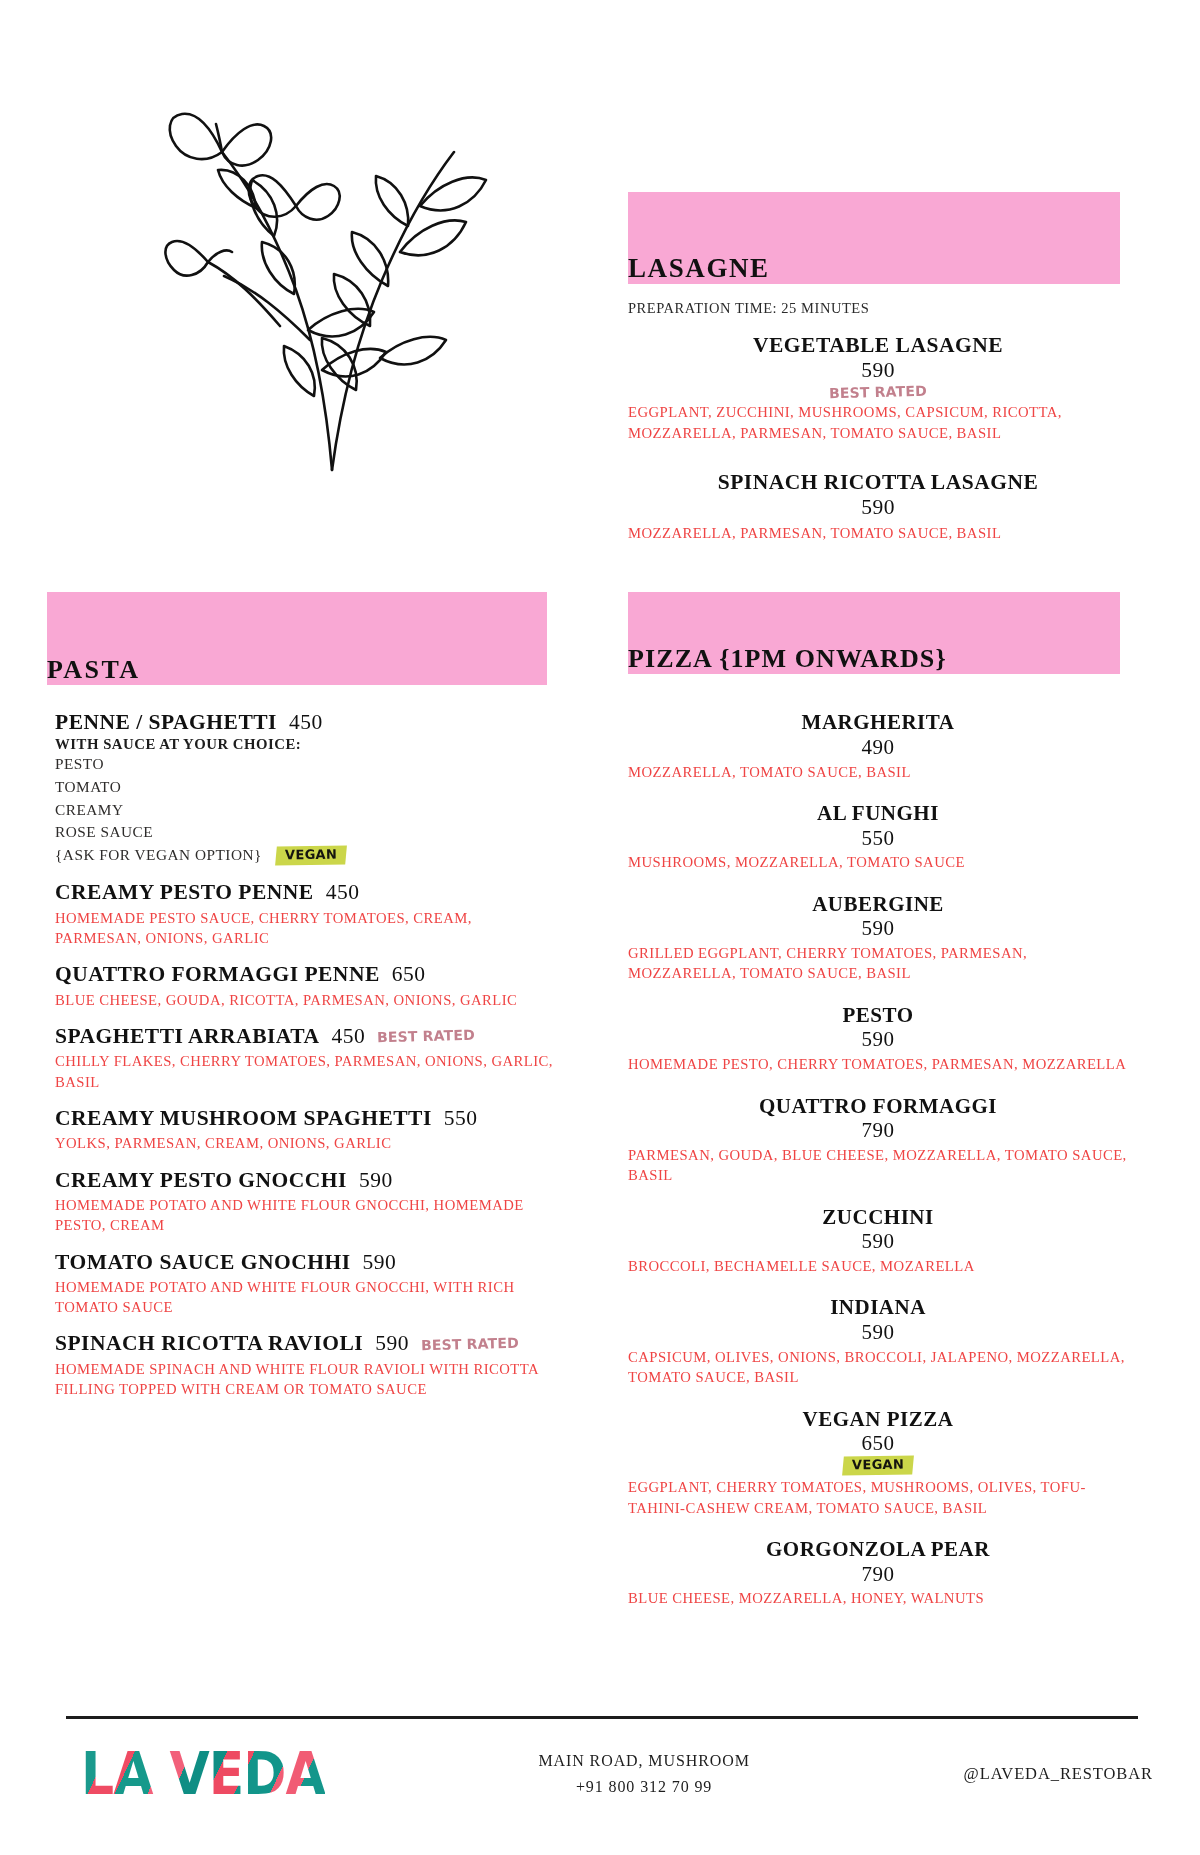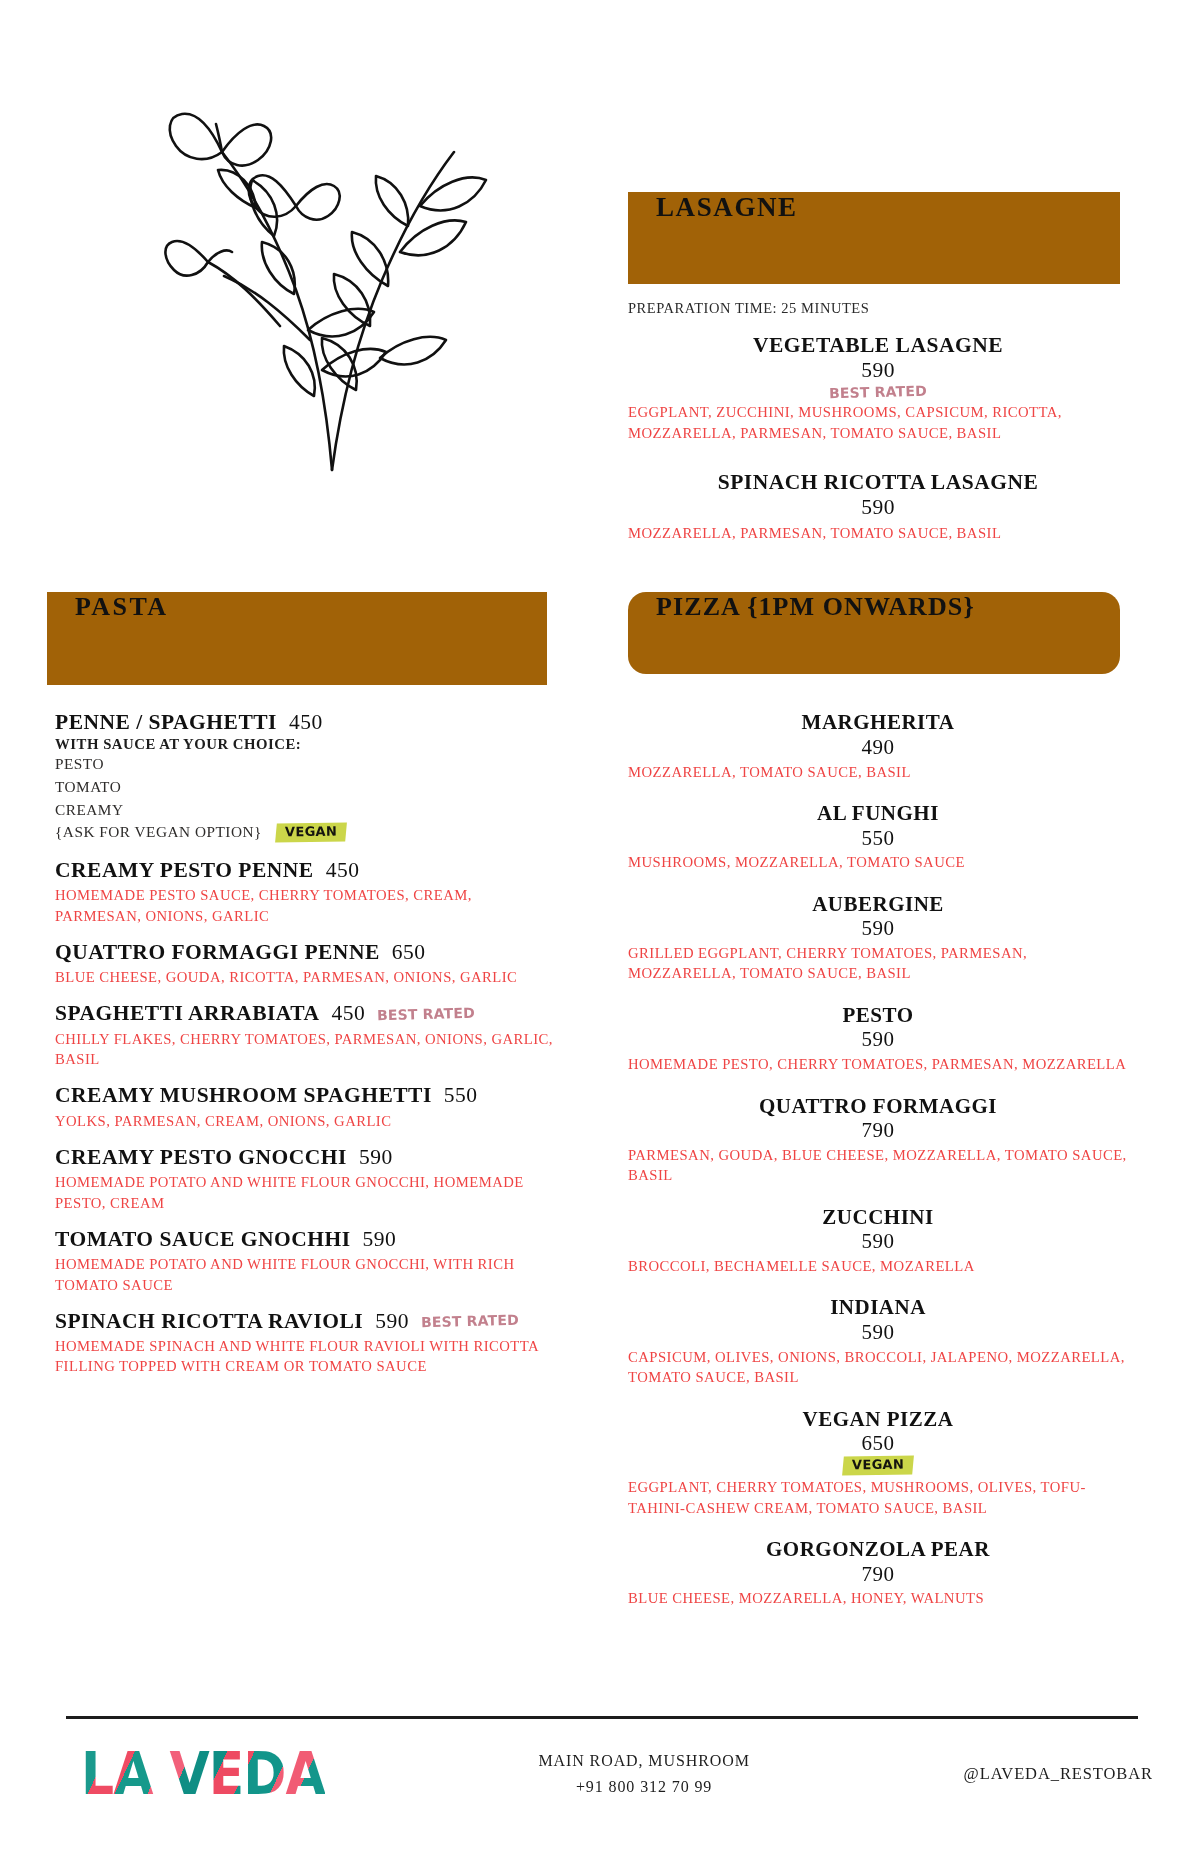--- a/index.html
+++ b/index.html
@@ -25,24 +25,23 @@
   .botanical {
     position: absolute;
     left: 70px;
     top: 40px;
     width: 440px;
     height: 450px;
   }
 
   
   .section-bar {
-    background: #a16207;
+    background: #f9a8d4;
     display: flex;
-    align-items: flex-start;
-    padding-left: 28px;
+    align-items: flex-end;
   }
   .section-bar h2 {
     font-family: "Liberation Serif", "DejaVu Serif", serif;
     font-weight: 700;
     letter-spacing: 1.6px;
     color: #111;
   }
 
   .lasagne-bar {
     position: absolute;
@@ -84,21 +83,20 @@
     width: 505px;
   }
 
   
   .pizza-bar {
     position: absolute;
     left: 628px;
     top: 592px;
     width: 492px;
     height: 82px;
-    border-radius: 18px;
   }
   .pizza-bar h2 { font-size: 26px; letter-spacing: 1.1px; }
 
   .pizza-body {
     position: absolute;
     left: 628px;
     top: 710px;
     width: 500px;
   }
 
@@ -316,20 +314,23 @@
         <li>
             <span>PESTO</span>
           </li>
         <li>
             <span>TOMATO</span>
           </li>
         <li>
             <span>CREAMY</span>
           </li>
         <li>
+            <span>ROSE SAUCE</span>
+          </li>
+        <li>
           <span>{ASK FOR VEGAN OPTION}</span>
           <span class="badge-vegan"><span>VEGAN</span></span>
         </li>
       </ul>
     </div>
 
     <div class="item">
       <div class="item-title">
         <span>CREAMY PESTO PENNE</span>
           <span class="price">450</span>

